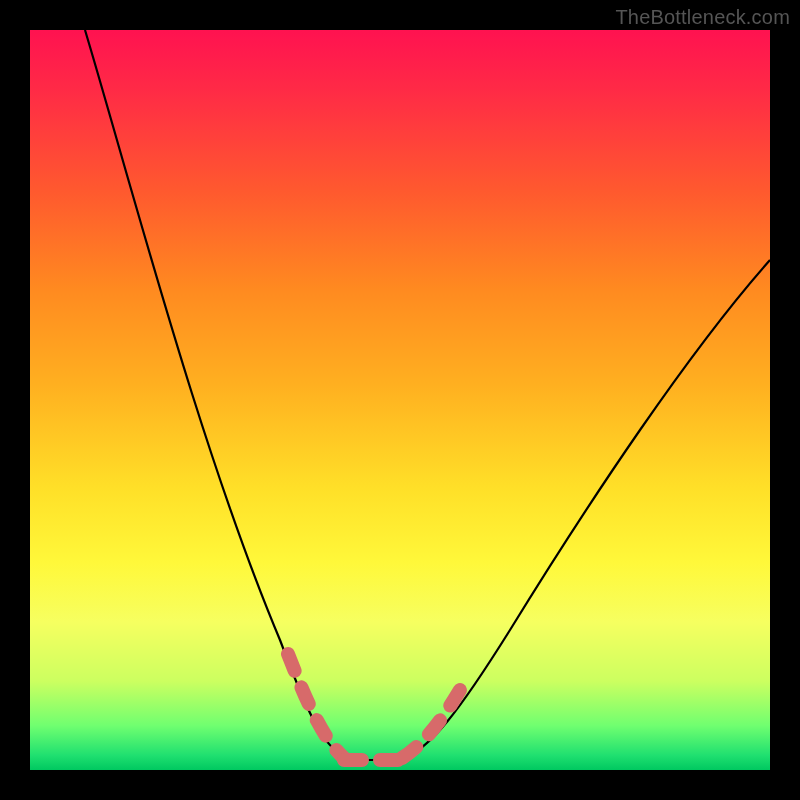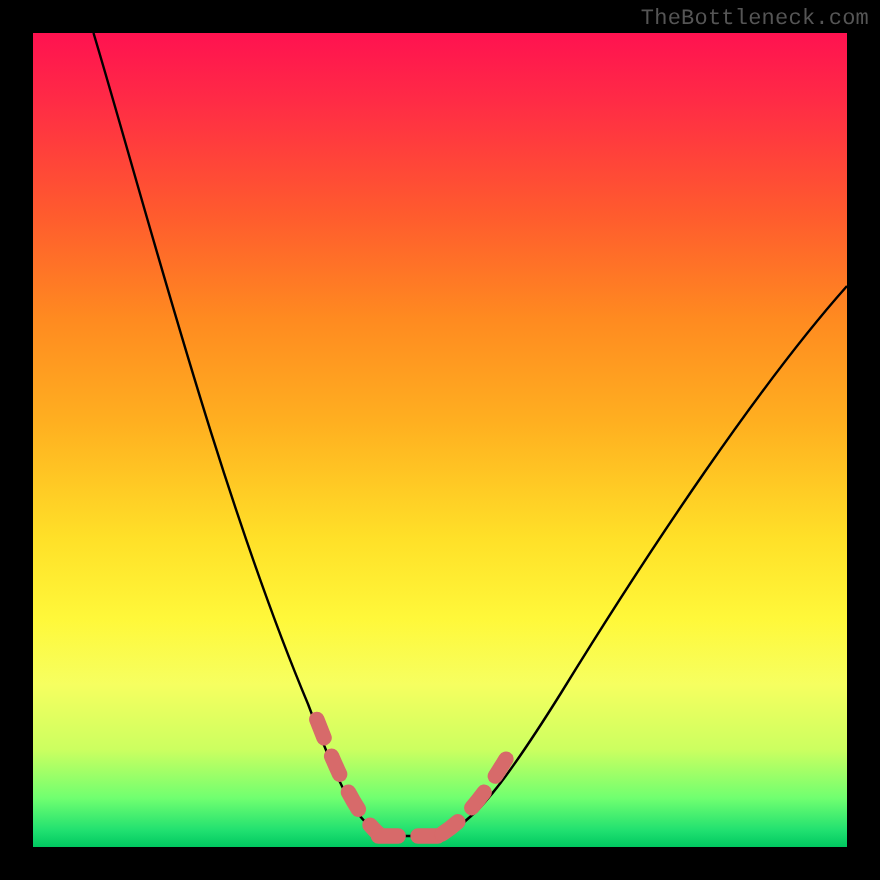--- a/index.html
+++ b/index.html
@@ -27,21 +27,21 @@
       #f6ff60 80%,
       #ccff60 88%,
       #70ff70 94%,
       #20e070 98%,
       #00c860 100%);
   }
   .watermark {
     position: absolute;
     top: 6px;
     right: 10px;
-    font-family: Liberation Mono, monospace;
+    font-family: Liberation Sans, sans-serif;
     font-size: 20px;
     color: #555;
     letter-spacing: 0.2px;
   }
   svg.curve {
     position: absolute;
     left: 0;
     top: 0;
     width: 740px;
     height: 740px;

